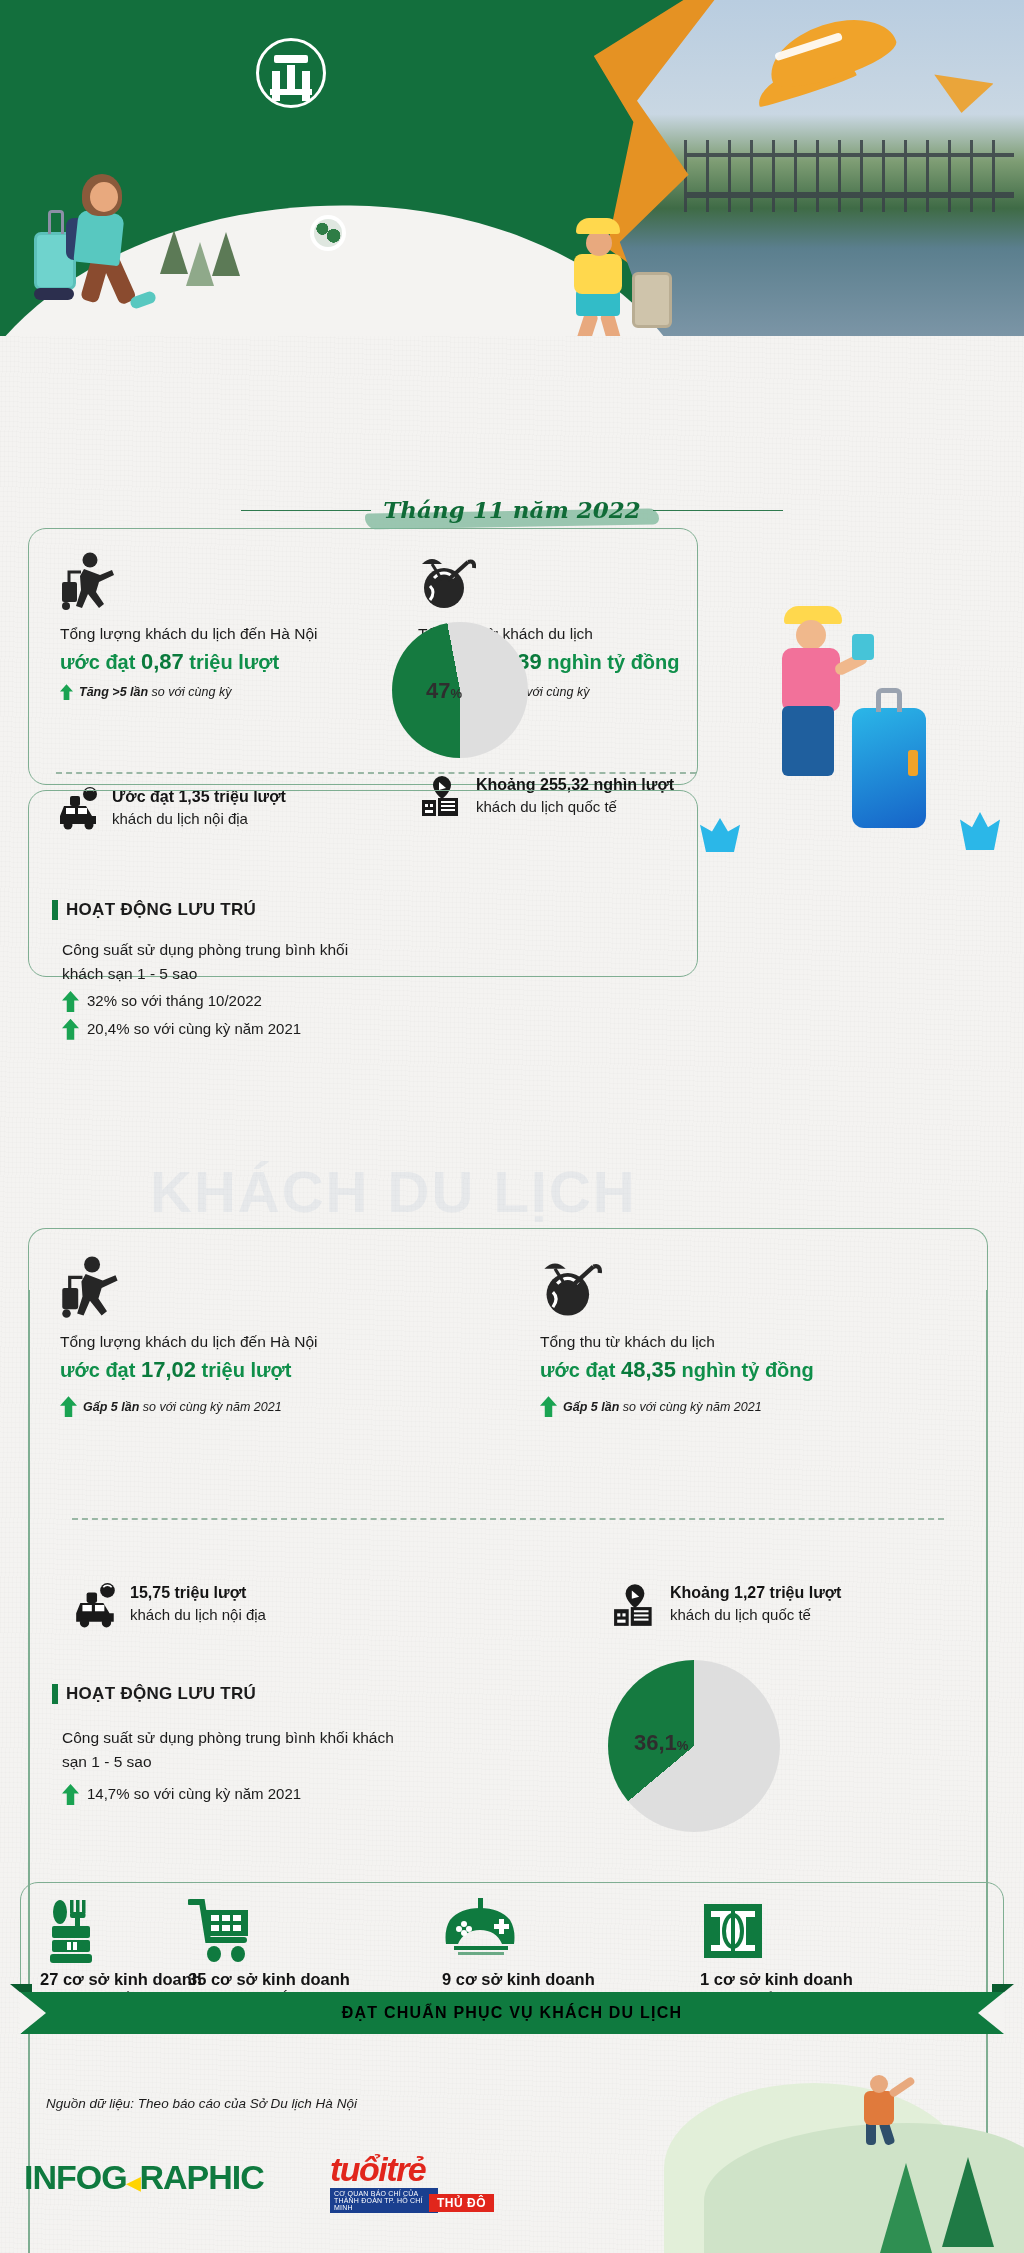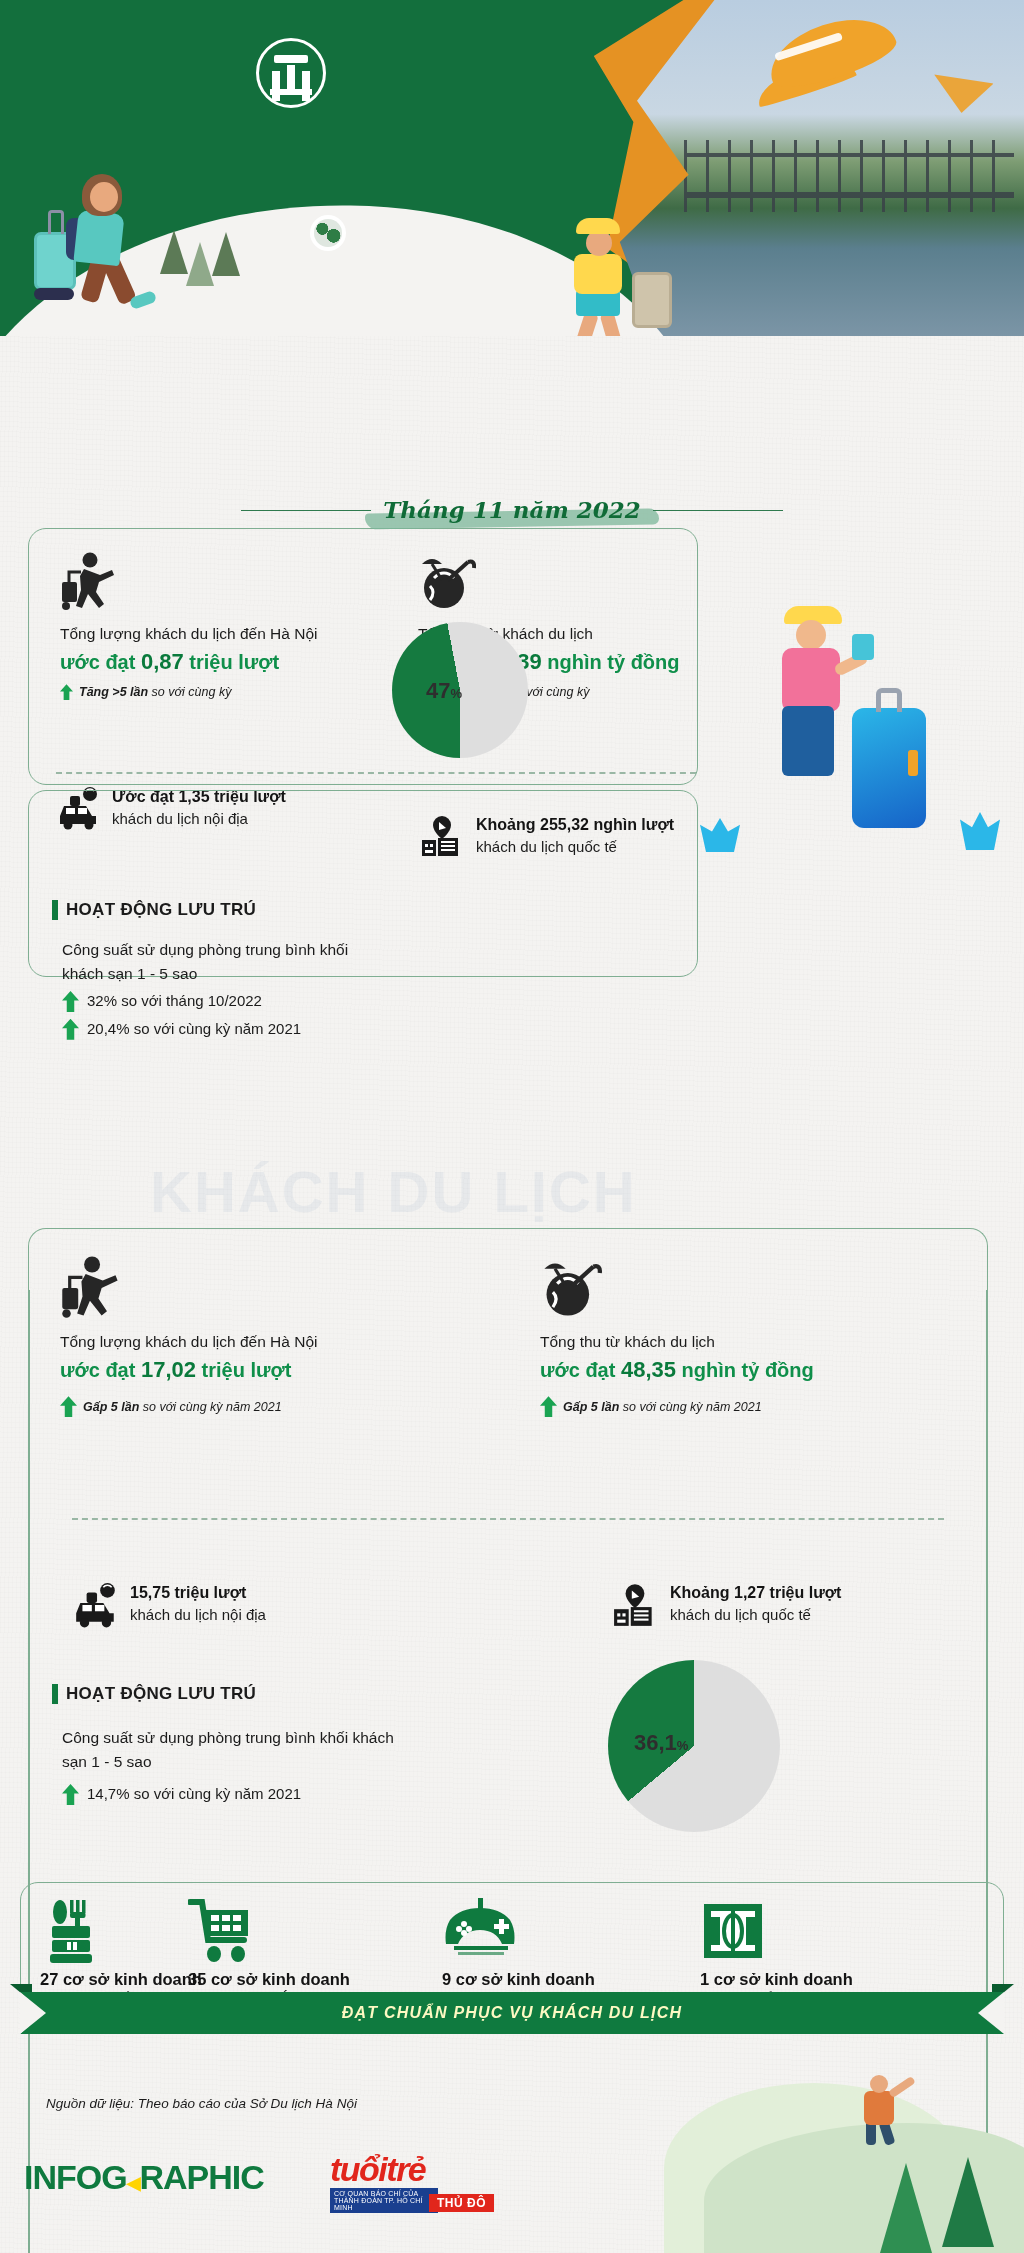--- a/index.html
+++ b/index.html
@@ -204,24 +204,23 @@
   .pie-label .pct { font-size:13px; }
 
   
   .svc { position:absolute; width:200px; text-align:left; }
   .svc-icon { height:66px; margin-bottom:6px; position:relative; }
   .svc-n { font-size:16.5px; font-weight:bold; color:#141414; white-space:nowrap; }
   .svc-d { font-size:15px; color:#222; white-space:nowrap; }
 
   .ribbon {
     position:absolute; left:20px; top:1992px; width:984px; height:42px;
-    background:#0f7a3f; color:#fef9c3; display:flex; align-items:center;
+    background:#0f7a3f; color:#000000; display:flex; align-items:center;
     justify-content:center; font-weight:bold; font-size:16px; letter-spacing:1.2px;
     clip-path: polygon(0 0, 100% 0, 100% 100%, 0 100%, 2.4% 50%);
-    font-style: italic;
   }
   .ribbon-left-notch {
     position:absolute; left:20px; top:1992px; width:26px; height:42px;
     background:#f4f3f1;
     clip-path:polygon(0 0, 100% 50%, 0 100%);
   }
   .ribbon-right-notch {
     position:absolute; right:20px; top:1992px; width:26px; height:42px;
     background:#f4f3f1;
     clip-path:polygon(100% 0, 0 50%, 100% 100%);
@@ -401,21 +400,21 @@
         <circle cx="12" cy="39" r="4.5" fill="#1a1a1a"></circle>
         <circle cx="33" cy="39" r="4.5" fill="#1a1a1a"></circle>
       </svg>
     </div>
     <div>
       <div class="mini-text-top">Ước đạt 1,35 triệu lượt</div>
       <div class="mini-text-bot">khách du lịch nội địa</div>
     </div>
   </div>
 
-  <div class="mini-row" style="left:420px; top:814px;">
+  <div class="mini-row" style="left:420px; top:774px;">
     <div>
       <svg width="46" height="44" viewBox="0 0 46 44" aria-hidden="true">
         <path d="M22 2 a9 9 0 0 1 9 9 c0 7 -9 14 -9 14 s-9 -7 -9 -14 a9 9 0 0 1 9 -9 Z" fill="#1a1a1a"></path>
         <path d="M19 8 L26 14 L19 16 Z" fill="#fff"></path>
         <rect x="2" y="26" width="14" height="16" fill="#1a1a1a"></rect>
         <rect x="5" y="30" width="3" height="3" fill="#fff"></rect>
         <rect x="10" y="30" width="3" height="3" fill="#fff"></rect>
         <rect x="5" y="36" width="8" height="3" fill="#fff"></rect>
         <rect x="18" y="24" width="20" height="18" fill="#1a1a1a"></rect>
         <rect x="21" y="27" width="14" height="2" fill="#fff"></rect>

